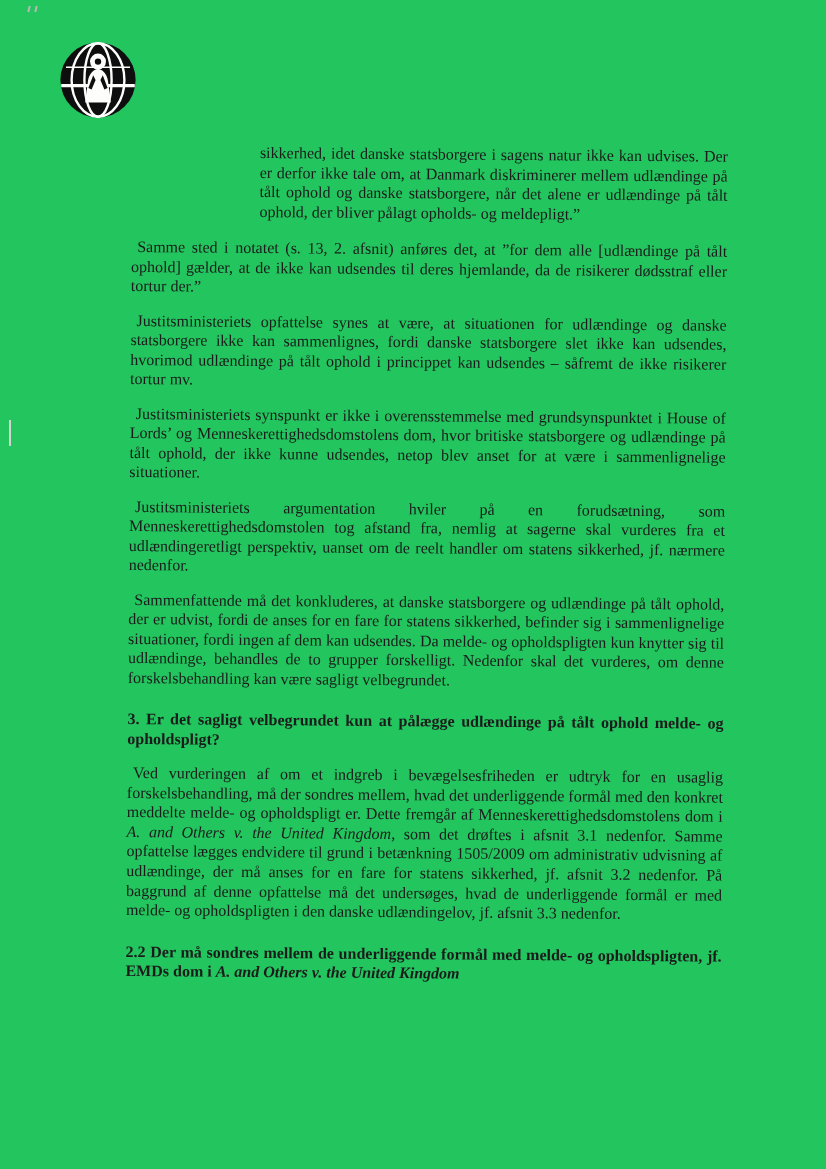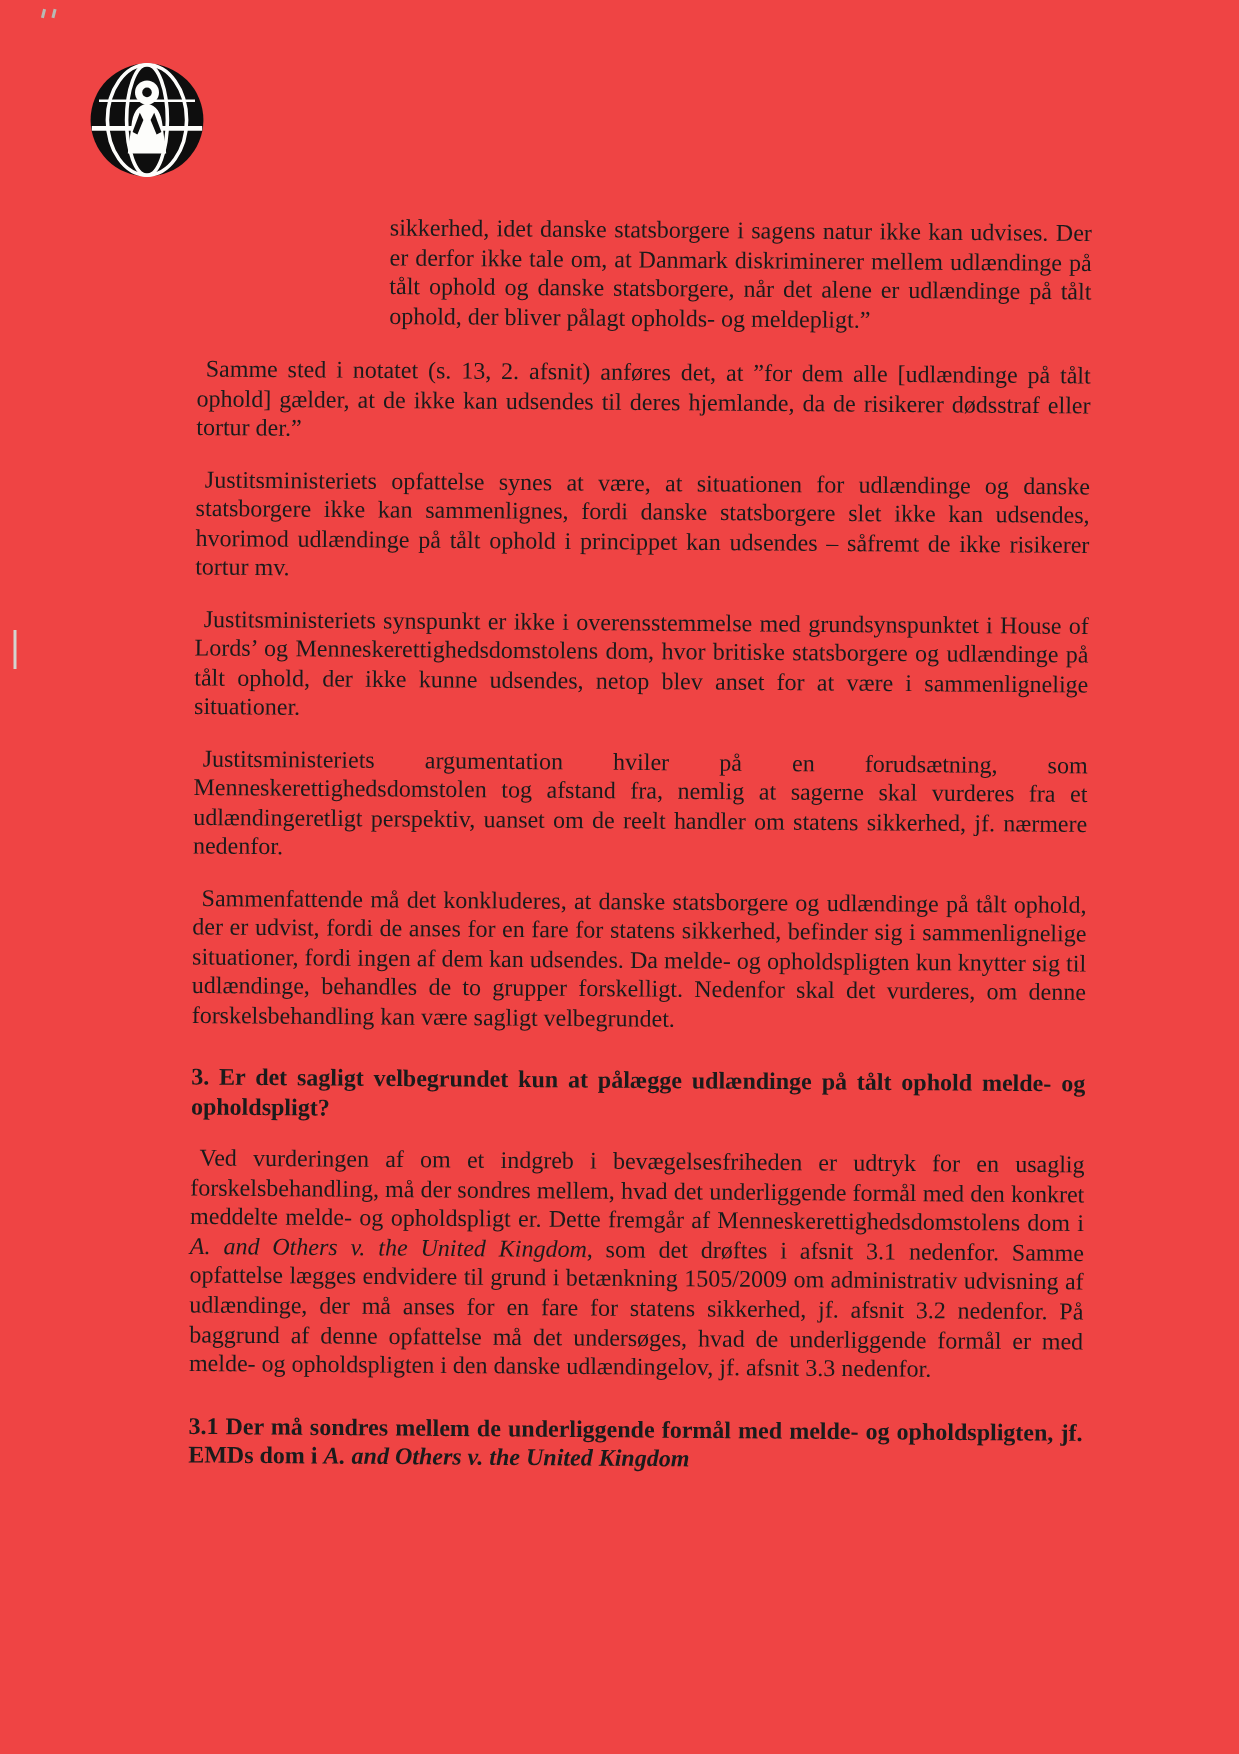--- a/index.html
+++ b/index.html
@@ -6,21 +6,21 @@
     margin: 0;
     padding: 0;
     background: #e8e8e8;
     font-family: "Liberation Serif", serif;
   }
   .page {
     position: relative;
     width: 826px;
     height: 1169px;
     margin: 0 auto;
-    background: #ef4444;
+    background: #22c55e;
     overflow: hidden;
     color: #1b1b1b;
   }
   .logo {
     position: absolute;
     left: 58px;
     top: 40px;
     width: 80px;
     height: 80px;
   }
@@ -110,16 +110,16 @@
     <p class="para">Justitsministeriets synspunkt er ikke i overensstemmelse med grundsynspunktet i House of Lords’ og Menneskerettighedsdomstolens dom, hvor britiske statsborgere og udlændinge på tålt ophold, der ikke kunne udsendes, netop blev anset for at være i sammenlignelige situationer.</p>
 
     <p class="para">Justitsministeriets argumentation hviler på en forudsætning, som Menneskerettighedsdomstolen tog afstand fra, nemlig at sagerne skal vurderes fra et udlændingeretligt perspektiv, uanset om de reelt handler om statens sikkerhed, jf. nærmere nedenfor.</p>
 
     <p class="para">Sammenfattende må det konkluderes, at danske statsborgere og udlændinge på tålt ophold, der er udvist, fordi de anses for en fare for statens sikkerhed, befinder sig i sammenlignelige situationer, fordi ingen af dem kan udsendes. Da melde- og opholdspligten kun knytter sig til udlændinge, behandles de to grupper forskelligt. Nedenfor skal det vurderes, om denne forskelsbehandling kan være sagligt velbegrundet.</p>
 
     <p class="heading">3. Er det sagligt velbegrundet kun at pålægge udlændinge på tålt ophold melde- og opholdspligt?</p>
 
     <p class="para"><span>Ved vurderingen af om et indgreb i bevægelsesfriheden er udtryk for en usaglig forskelsbehandling, må der sondres mellem, hvad det underliggende formål med den konkret meddelte melde- og opholdspligt er. Dette fremgår af Menneskerettighedsdomstolens dom i </span><i>A. and Others v. the United Kingdom</i><span>, som det drøftes i afsnit 3.1 nedenfor. Samme opfattelse lægges endvidere til grund i betænkning 1505/2009 om administrativ udvisning af udlændinge, der må anses for en fare for statens sikkerhed, jf. afsnit 3.2 nedenfor. På baggrund af denne opfattelse må det undersøges, hvad de underliggende formål er med melde- og opholdspligten i den danske udlændingelov, jf. afsnit 3.3 nedenfor.</span></p>
 
-    <p class="heading"><span>3.1 Der må sondres mellem de underliggende formål med melde- og opholdspligten, jf. EMDs dom i </span><i>A. and Others v. the United Kingdom</i></p>
+    <p class="heading"><span>2.2 Der må sondres mellem de underliggende formål med melde- og opholdspligten, jf. EMDs dom i </span><i>A. and Others v. the United Kingdom</i></p>
 
   </div>
 </div>
 
 </body></html>

